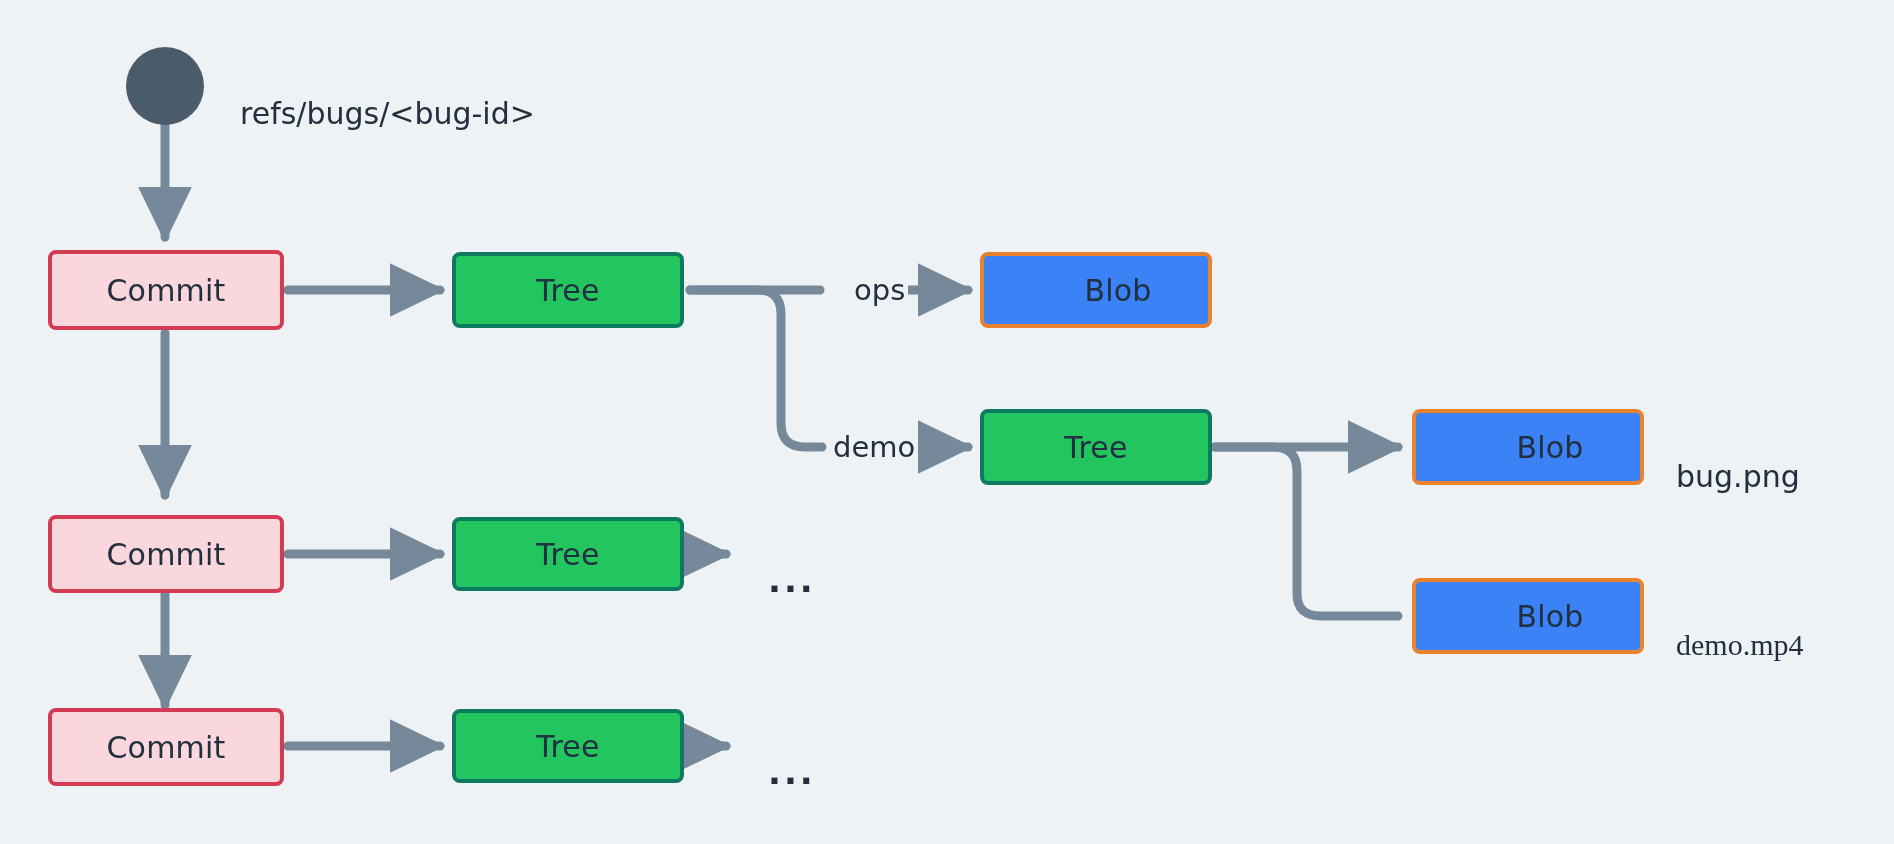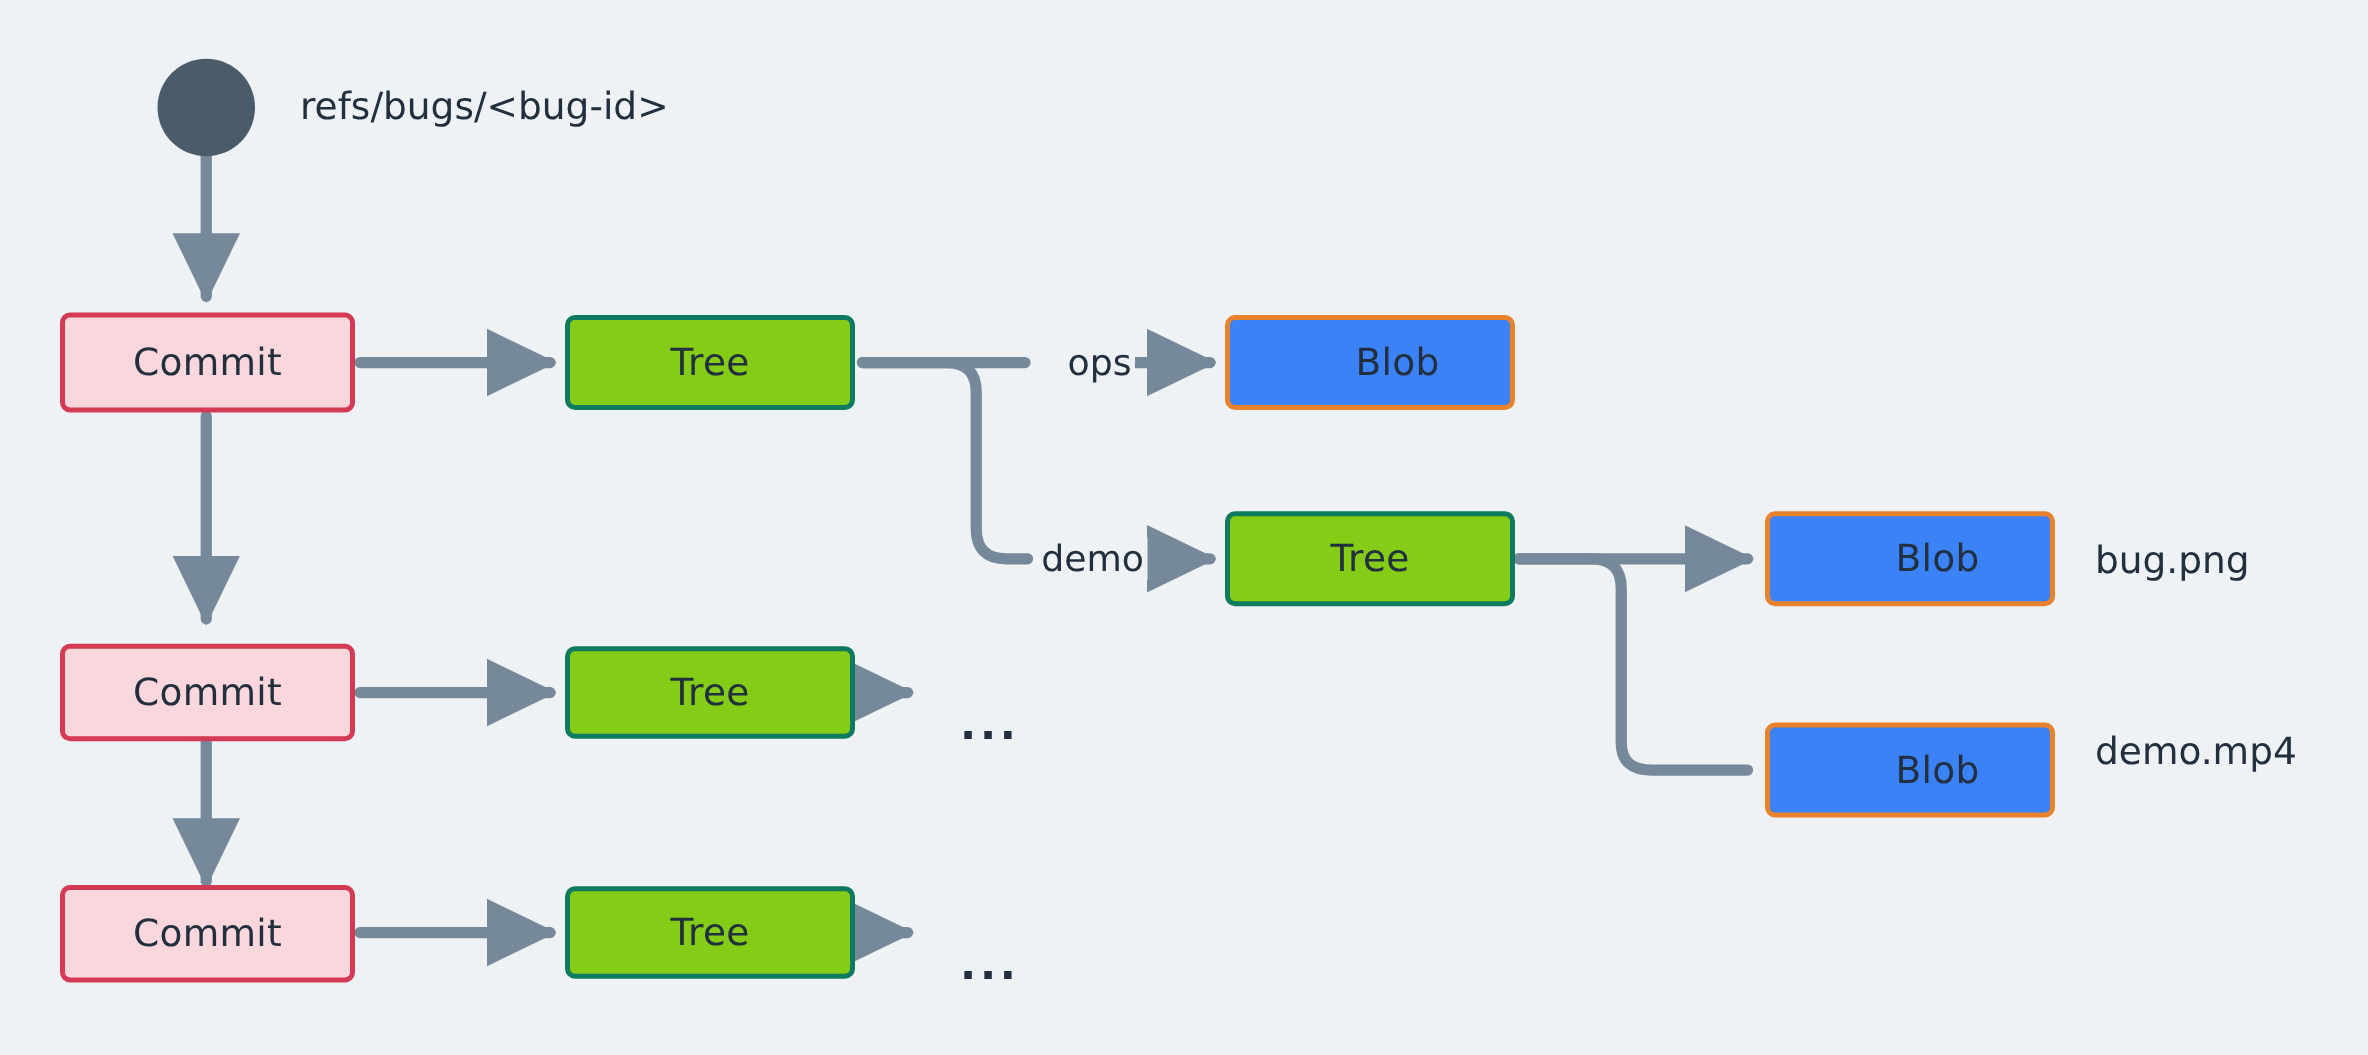--- a/index.html
+++ b/index.html
@@ -38,34 +38,35 @@
     font-size: 30px;
     letter-spacing: 0.2px;
     color: #222f3e;
     z-index: 3;
   }
   .node-commit {
     background: #f9d7dd;
     border-color: #d33a53;
   }
   .node-tree {
-    background: #84cc16;
+    background: #22c55e;
     border-color: #0e7a5f;
   }
   .node-blob {
     background: #3b82f6;
     border-color: #e8822c;
     padding-left: 44px;
   }
   .plain-label {
     position: absolute;
     font-size: 30px;
     color: #222f3e;
     white-space: nowrap;
     z-index: 4;
+    margin-top: 28px;
   }
   .edge-label {
     position: absolute;
     font-size: 29px;
     color: #222f3e;
     white-space: nowrap;
     background: #eef2f5;
     padding: 0 3px;
     z-index: 4;
   }
@@ -134,18 +135,18 @@
   <div class="edge-label" style="left:830px; top:430px;">demo</div>
 
   <div class="node node-blob" style="left:980px; top:252px; width:232px; height:76px;">Blob</div>
 
   <div class="node node-tree" style="left:980px; top:409px; width:232px; height:76px;">Tree</div>
 
   <div class="node node-blob" style="left:1412px; top:409px; width:232px; height:76px;">Blob</div>
   <div class="node node-blob" style="left:1412px; top:578px; width:232px; height:76px;">Blob</div>
 
   <div class="plain-label" style="left:1676px; top:431px;text-align:center;">bug.png</div>
-  <div class="plain-label" style="left:1676px; top:584px;">demo.mp4</div>
+  <div class="plain-label" style="left:1676px; top:600px;font-family:Liberation Serif, serif;">demo.mp4</div>
 
   <div class="ellipsis" style="left:768px; top:560px;">...</div>
   <div class="ellipsis" style="left:768px; top:752px;">...</div>
 
 </div>
 
 </body></html>

